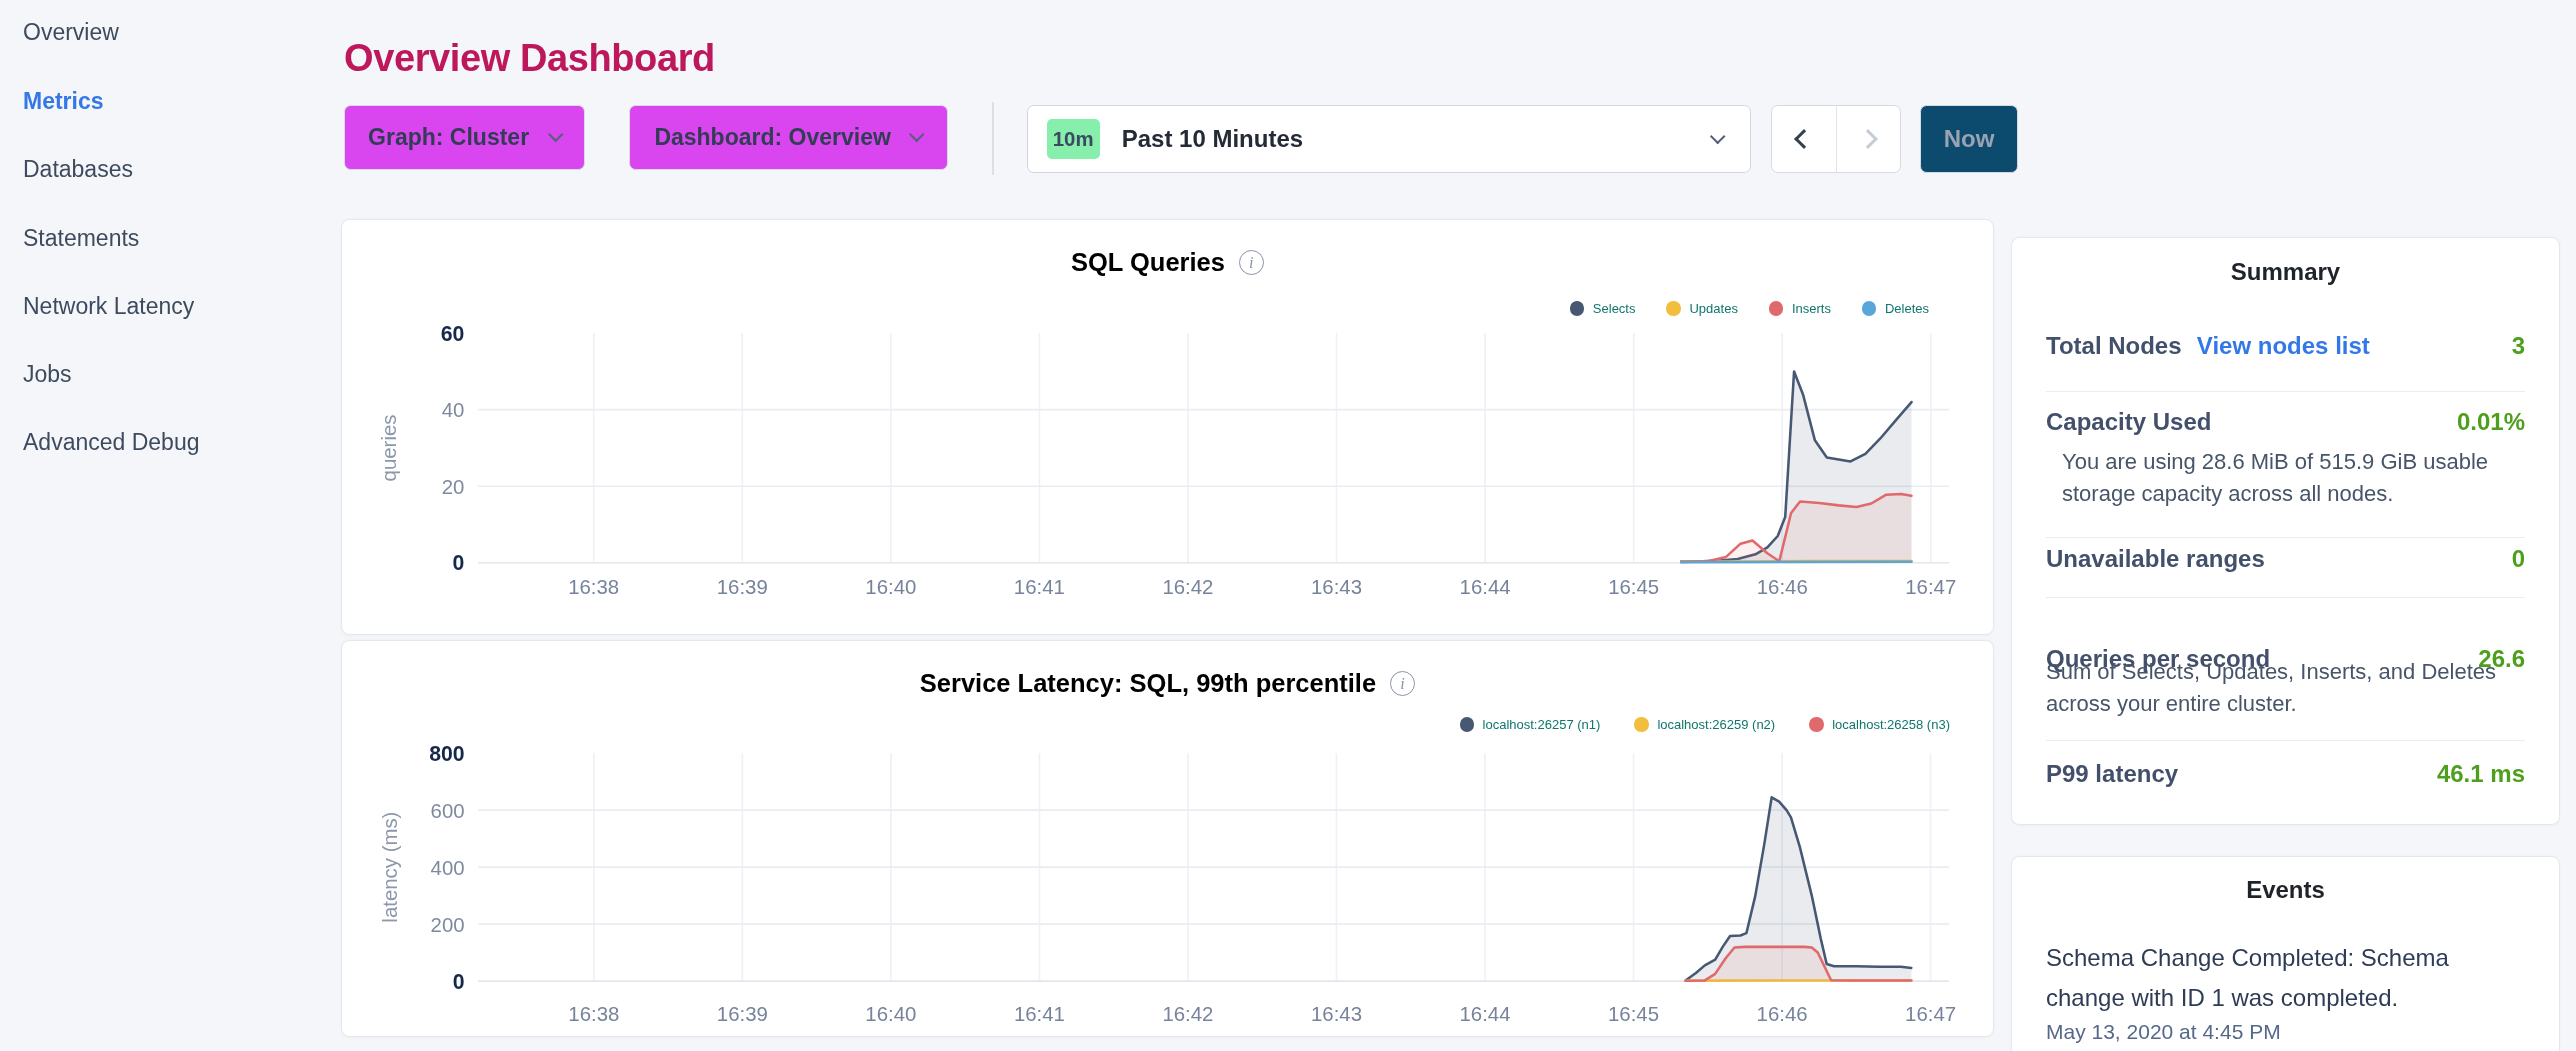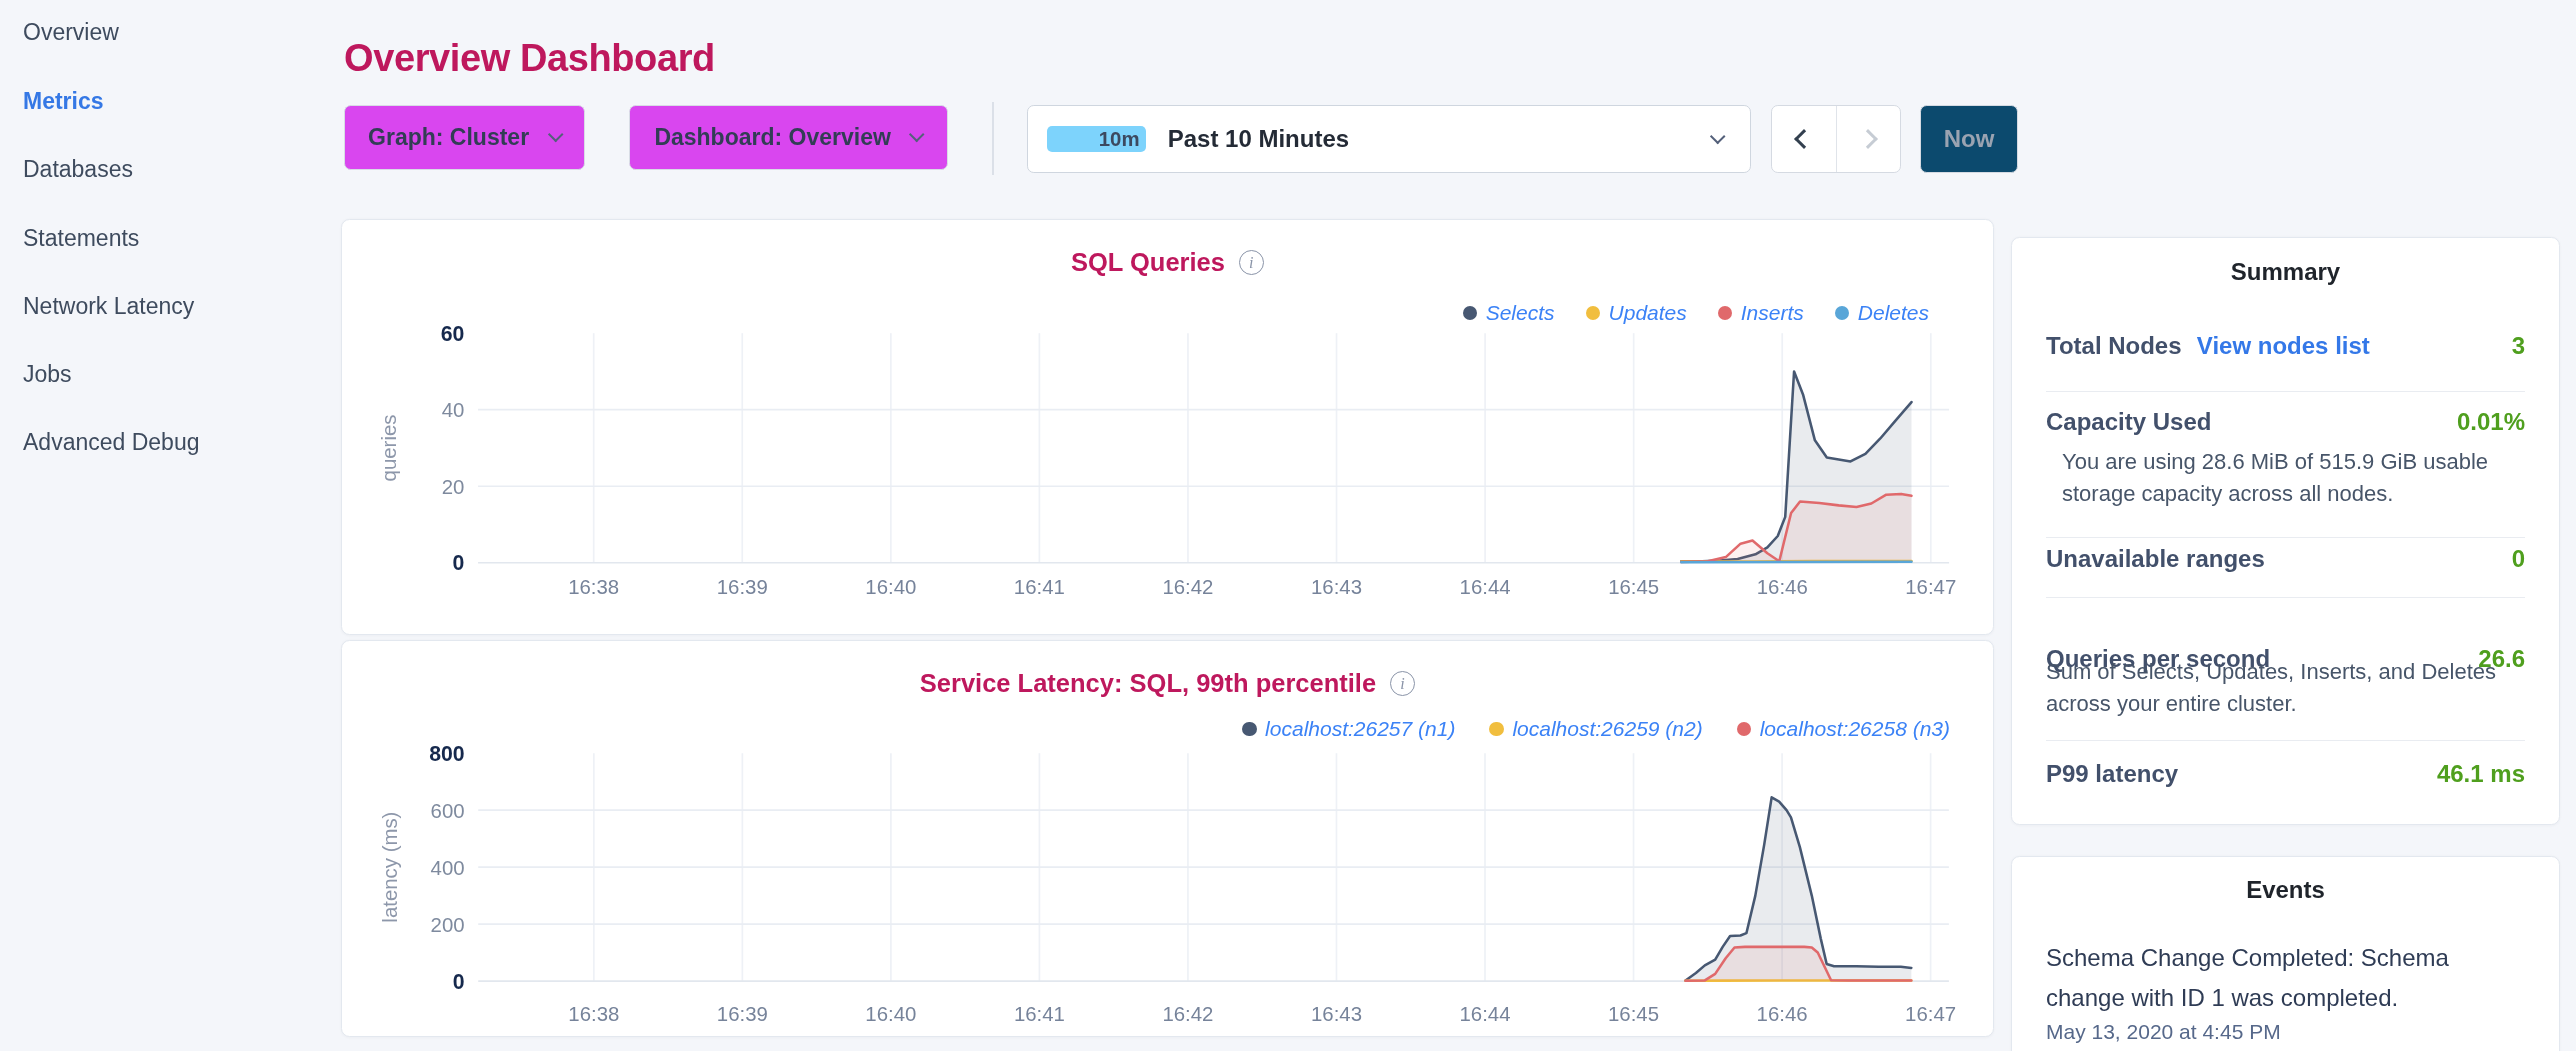--- a/index.html
+++ b/index.html
@@ -17,46 +17,46 @@
   .page-title{position:absolute;left:344px;top:12px;font-size:38px;font-weight:bold;color:#be185d;letter-spacing:-0.4px;}
   
   .dropdown{position:absolute;top:105px;height:65px;background:#d946ef;border:1.7px solid #d8dde5;border-radius:6.8px;
     display:flex;align-items:center;justify-content:center;gap:20.4px;cursor:pointer;box-sizing:border-box;}
   .dropdown .dd-label{font-size:23px;font-weight:bold;color:#323d55;}
   .chev{display:inline-block;width:9.4px;height:9.4px;border-right:2.6px solid #54607a;border-bottom:2.6px solid #54607a;
     transform:rotate(45deg);margin-top:-5.1px;}
   .controls-divider{position:absolute;left:992px;top:102px;width:1.7px;height:73px;background:#dbe0e8;}
   .time-picker{position:absolute;left:1027px;top:105px;width:724px;height:68px;background:#fff;border:1.7px solid #cfd6df;
     border-radius:6.8px;display:flex;align-items:center;cursor:pointer;box-sizing:border-box;}
-  .time-badge{margin-left:18.7px;width:53px;height:26px;background:#7dd3fc;border-radius:5.1px;
-    display:flex;align-items:center;justify-content:center;font-size:20.4px;font-weight:bold;color:#3c4960;padding-left:46px;}
+  .time-badge{margin-left:18.7px;width:53px;height:40px;background:#86efac;border-radius:5.1px;
+    display:flex;align-items:center;justify-content:center;font-size:20.4px;font-weight:bold;color:#3c4960;}
   .time-label{margin-left:22px;font-size:24px;font-weight:bold;color:#242b36;}
   .time-picker .chev{margin-left:auto;margin-right:27px;}
   .stepper{position:absolute;left:1771px;top:105px;width:130px;height:68px;background:#fff;border:1.7px solid #d5dae2;
     border-radius:6.8px;display:flex;box-sizing:border-box;}
   .step-btn{flex:1;display:flex;align-items:center;justify-content:center;cursor:pointer;}
   .step-btn:first-child{border-right:1.7px solid #e0e4ea;}
   .chev-left{display:inline-block;width:11px;height:11px;border-left:3.4px solid #33404f;border-bottom:3.4px solid #33404f;transform:rotate(45deg);}
   .chev-right{display:inline-block;width:11px;height:11px;border-right:3.4px solid #c6ccd4;border-top:3.4px solid #c6ccd4;transform:rotate(45deg);}
   .now-btn{position:absolute;left:1920px;top:105px;width:98px;height:68px;background:#0c4a6e;border:1.7px solid #d5dae2;
     border-radius:6.8px;display:flex;align-items:center;justify-content:center;
     font-size:24px;font-weight:bold;color:#9aa3b1;box-sizing:border-box;cursor:pointer;}
   
   .card{position:absolute;background:#fff;border:0.9px solid #e3e8ef;border-radius:8.5px;
     box-shadow:0 0.9px 2.6px rgba(40,50,70,0.04);box-sizing:border-box;}
   #chart-card-0{left:341px;top:219px;width:1653px;height:416px;}
   #chart-card-1{left:341px;top:640px;width:1653px;height:397px;}
   .chart-title-row{position:absolute;left:0;right:0;top:28px;display:flex;align-items:center;justify-content:center;gap:13.6px;}
-  .chart-title{font-size:25.5px;font-weight:bold;color:#be185d;}
+  .chart-title{font-size:25.5px;font-weight:bold;color:#000000;}
   .info-icon{width:25.5px;height:25.5px;border:1.7px solid #8a94a8;border-radius:50%;display:flex;align-items:center;
     justify-content:center;font-size:16px;color:#8a94a8;font-style:italic;font-family:"Liberation Serif",serif;cursor:pointer;box-sizing:border-box;}
   .legend{position:absolute;display:flex;align-items:center;}
   .legend-item{display:flex;align-items:center;gap:8.5px;}
   .legend-dot{width:14.5px;height:14.5px;border-radius:50%;}
-  .legend-label{font-size:21px;color:#3b82f6;font-style:italic;}
+  .legend-label{font-size:13px;color:#0f766e;}
   .chart-svg{position:absolute;left:0;top:0;pointer-events:none;}
   
   #summary-card{left:2011px;top:237px;width:549px;height:588px;}
   #events-card{left:2011px;top:856px;width:549px;height:247px;}
   .panel-heading{position:absolute;left:0;right:0;text-align:center;font-size:24px;font-weight:bold;color:#1f242b;}
   .sum-row{position:absolute;left:34px;right:34px;display:flex;align-items:center;}
   .sum-label{font-size:24px;font-weight:bold;color:#42506b;white-space:nowrap;}
   .sum-link{font-size:24px;font-weight:bold;color:#3478e8;margin-left:15.3px;cursor:pointer;white-space:nowrap;}
   .sum-value{margin-left:auto;font-size:24px;font-weight:bold;color:#4f9f1e;white-space:nowrap;}
   .sum-sub{position:absolute;left:34px;right:32px;font-size:22px;color:#475569;line-height:32px;}

